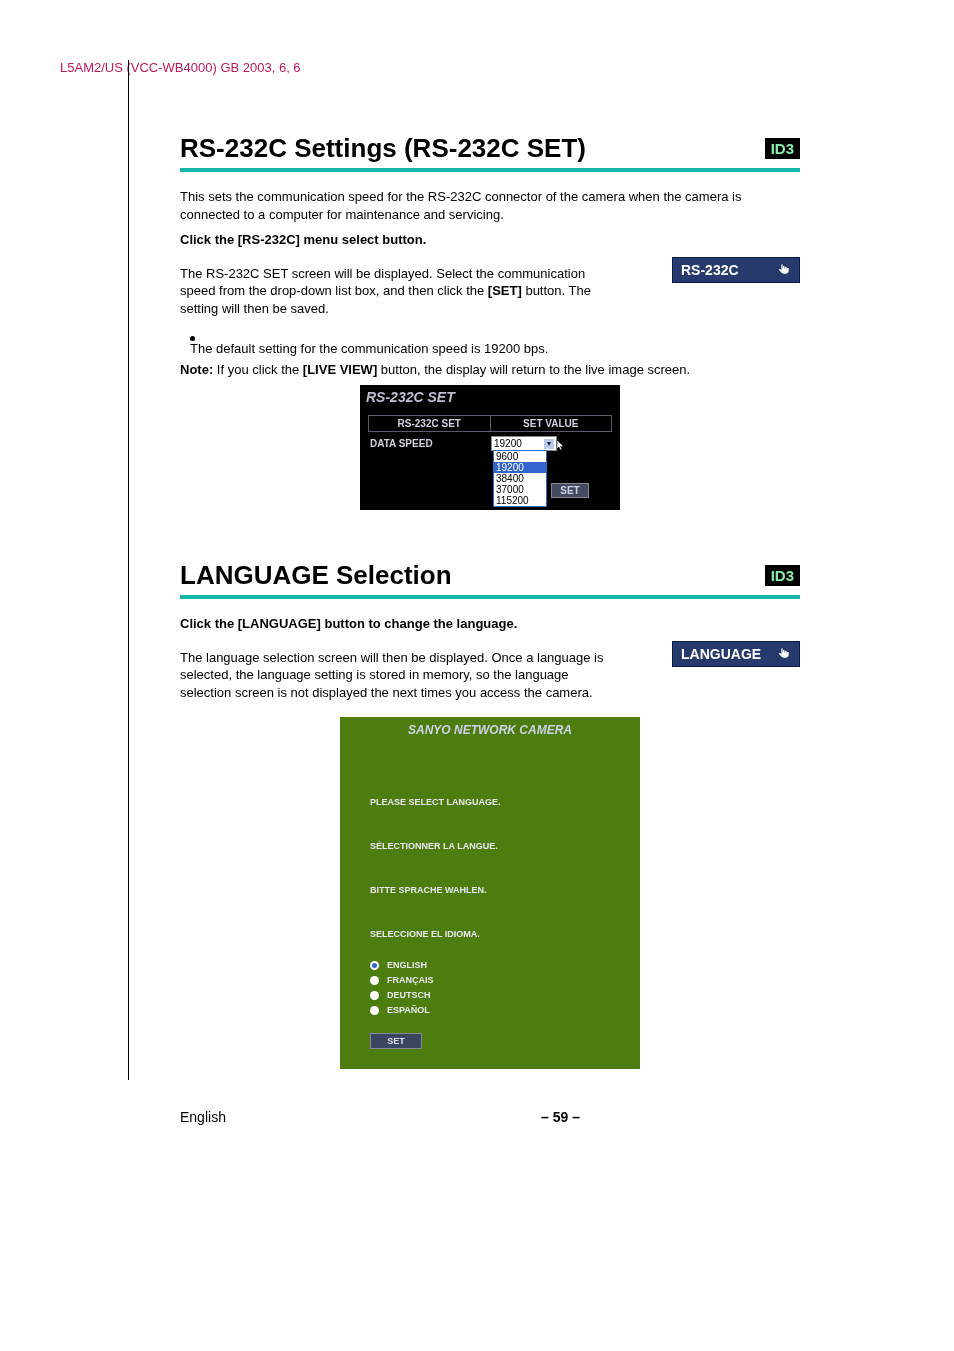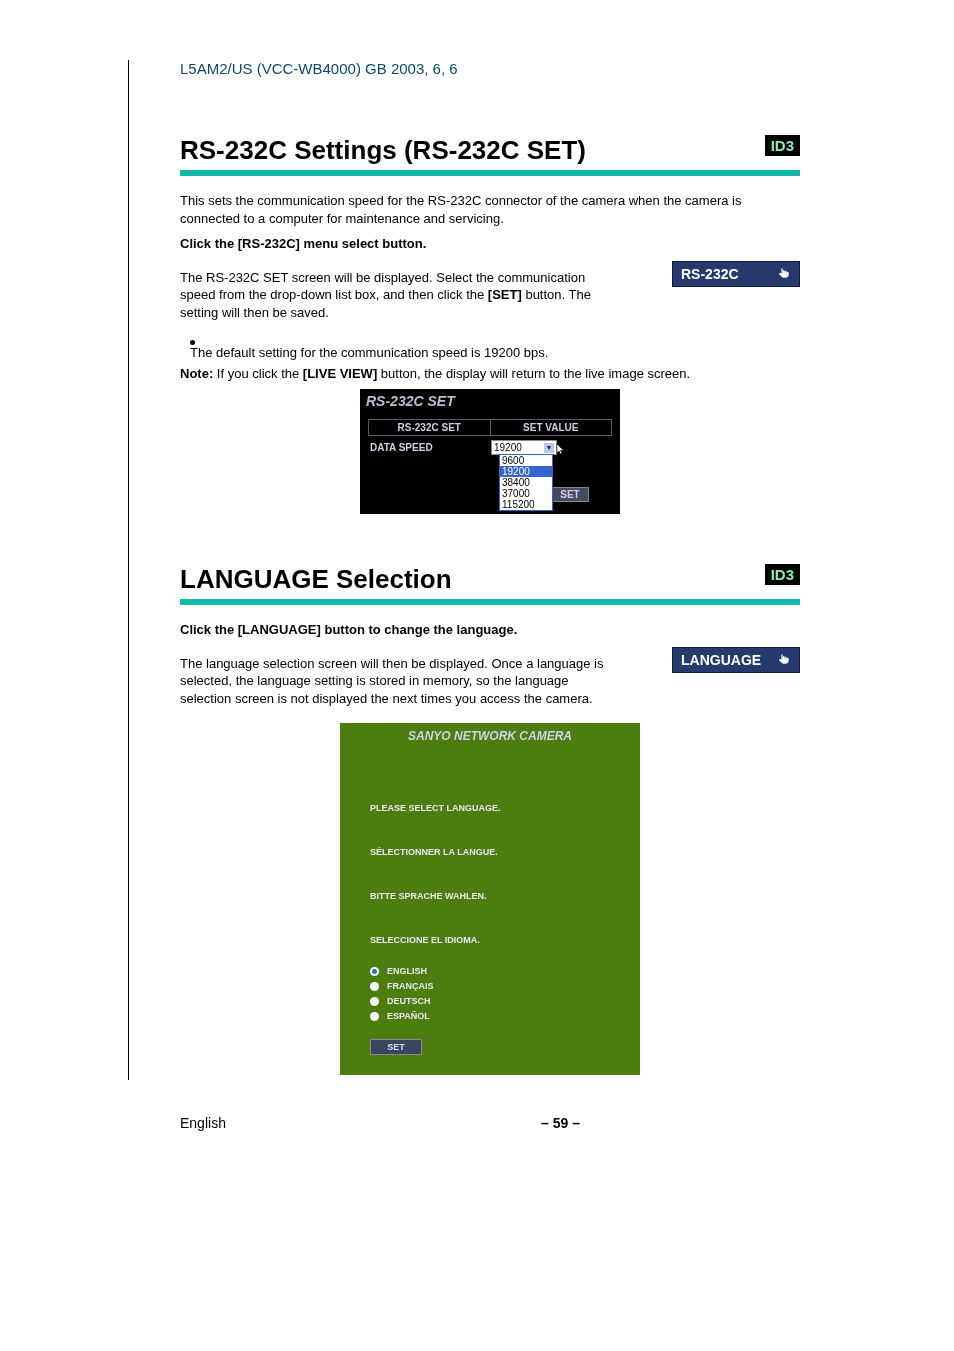--- a/index.html
+++ b/index.html
@@ -9,42 +9,41 @@
     font-family: Arial, Helvetica, sans-serif;
     color: #000;
     width: 954px;
   }
   .page {
     padding: 60px 60px 60px 60px;
     position: relative;
     box-sizing: border-box;
   }
   .header-line {
-    font-size: 15px;
-    color: #0c4a6e;
-    margin-left: 120px;
+    font-size: 13px;
+    color: #be185d;
     margin-bottom: 58px;
   }
   .rule-vert {
     position: absolute;
     left: 128px;
     top: 60px;
     bottom: auto;
     height: 1020px;
     border-left: 1px solid #000;
   }
   .content {
     margin-left: 120px;
     width: 620px;
   }
   .section-title-row {
     display: flex;
-    align-items: flex-start;
+    align-items: center;
     justify-content: space-between;
-    border-bottom: 6px solid #14b8a6;
+    border-bottom: 4px solid #14b8a6;
     padding-bottom: 4px;
     margin-bottom: 16px;
   }
   .section-title {
     font-weight: bold;
     font-size: 26px;
   }
   .id-badge {
     background: #000;
     color: #86efac;
@@ -122,21 +121,21 @@
   .scr1-select {
     background:#fff; color:#000; width:60px; padding:1px 2px; font-size:10px;
     display:flex; justify-content:space-between; align-items:center;
     border:1px solid #888;
   }
   .scr1-dd-arrow {
     width:10px; height:10px; background:#b8c8e8;
     text-align:center; line-height:10px; font-size:8px; color:#223;
   }
   .scr1-options {
-    position:absolute; top:14px; left:8px;
+    position:absolute; top:14px; left:2px;
     background:#fff; color:#000; width:52px;
     border:1px solid #36c; font-size:10px;
   }
   .scr1-opt { padding:0 2px; }
   .scr1-opt.sel { background:#36c; color:#fff; }
   .scr1-cursor { position:absolute; left:64px; top:2px; width:12px; height:14px; }
   .scr1-setbtn {
     background:#444a60; color:#d0d0e0; border:1px solid #888;
     width:36px; text-align:center; font-size:10px; font-weight:bold;
     margin-left:60px; margin-top:32px; padding:1px 0;

